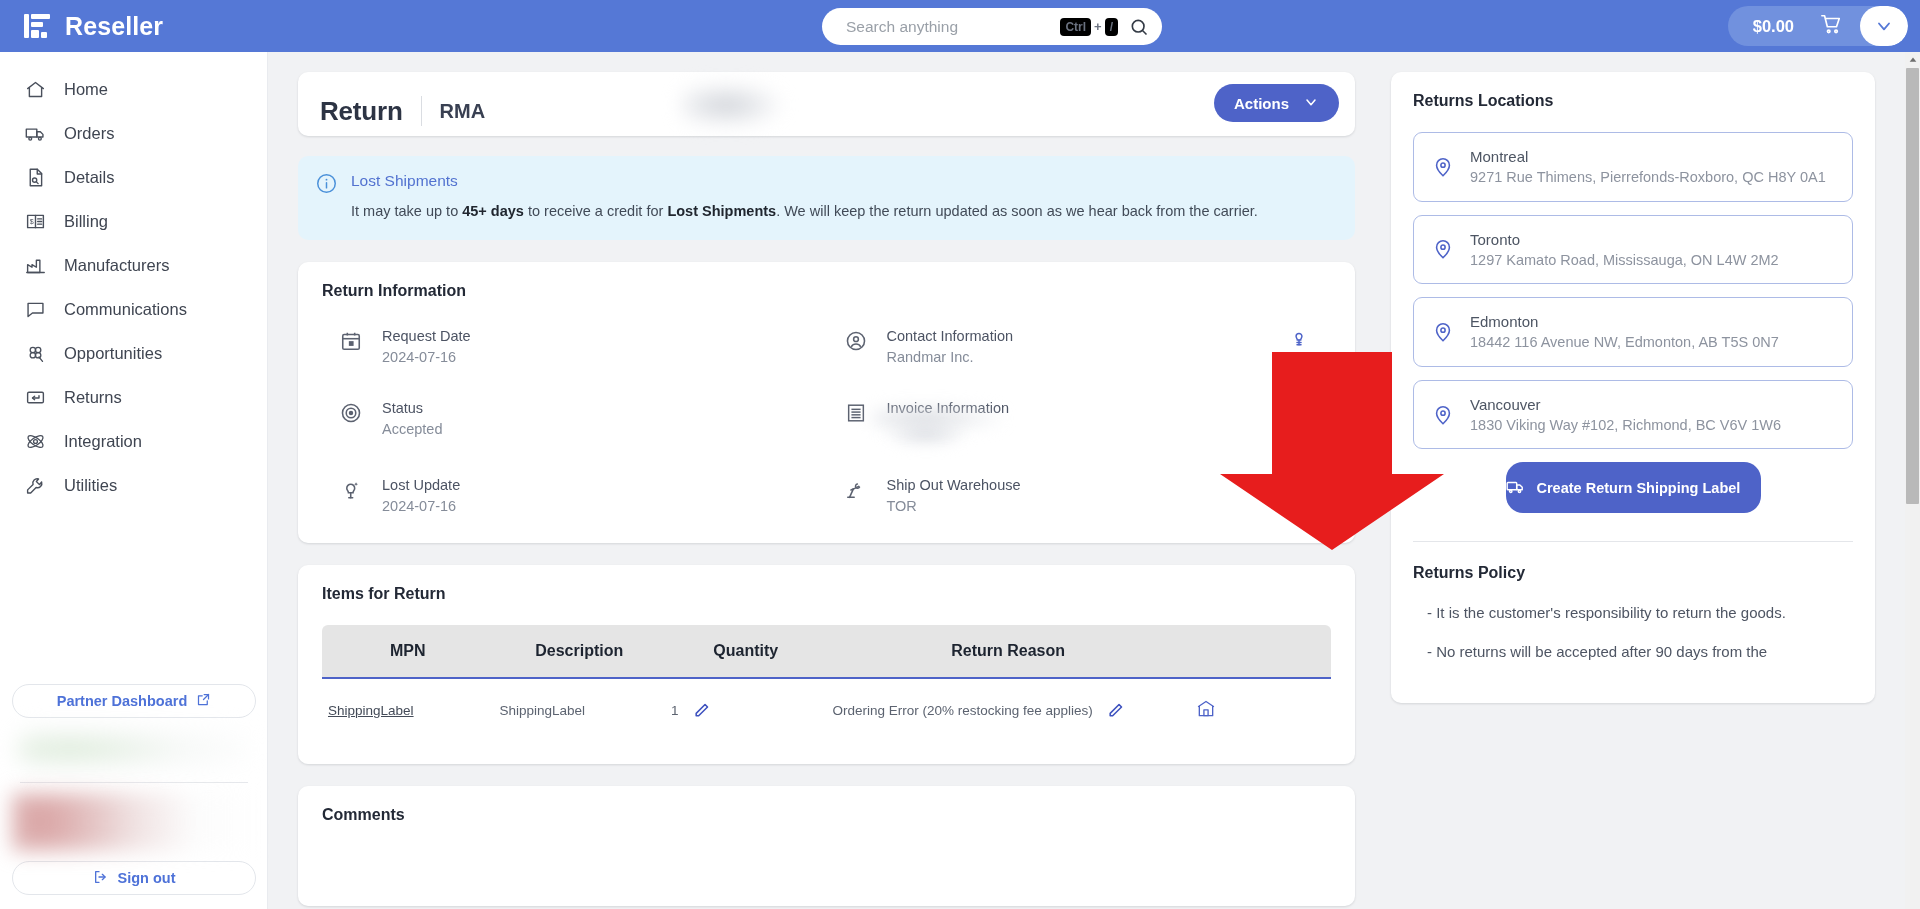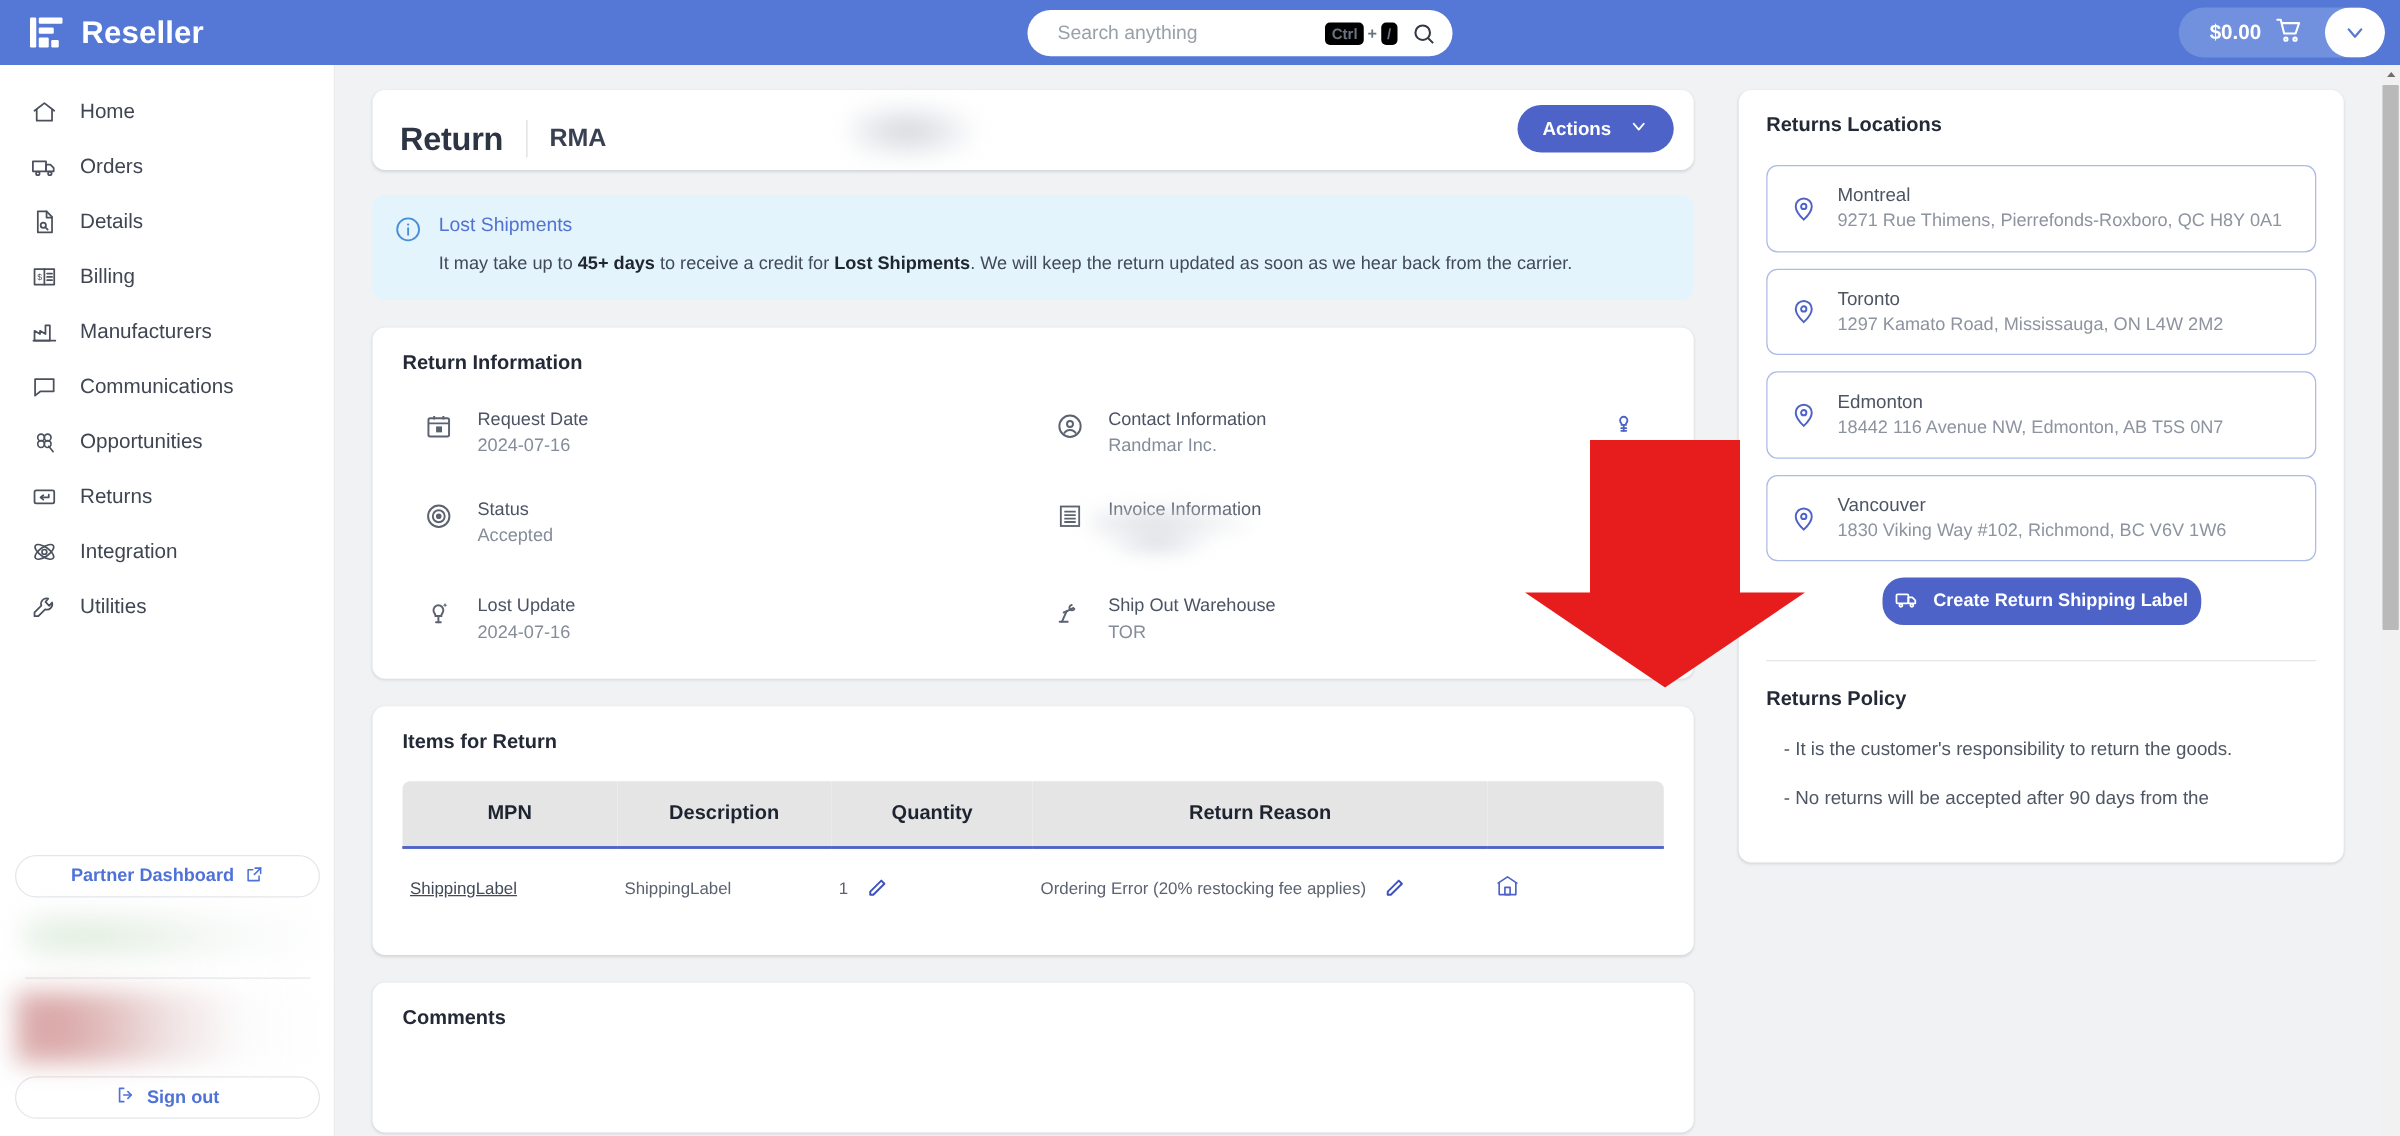--- a/index.html
+++ b/index.html
@@ -48,21 +48,21 @@
     width: 22px; height: 22px; display: flex; align-items: center; justify-content: center;
     cursor: pointer; background: none; border: none;
   }
 
   .cart-pill {
     position: absolute; right: 12px; top: 6px;
     height: 40px; display: flex; align-items: center;
     background: #7191de; border-radius: 20px; overflow: hidden;
   }
   .cart-left {
-    display: flex; align-items: center; gap: 11px;
+    display: flex; align-items: center; gap: 26px;
     padding: 0 18px 0 25px; height: 40px; cursor: pointer;
   }
   .cart-amount { color: #fff; font-size: 16.5px; font-weight: 700; }
   .cart-caret {
     width: 48px; height: 40px; background: #ffffff;
     border-radius: 20px;
     display: flex; align-items: center; justify-content: center; cursor: pointer;
   }
 
   
@@ -200,23 +200,23 @@
   .right-card { padding: 20px 22px 24px; position: relative; }
   .loc-item {
     border: 1px solid #adbbe6; border-radius: 9px;
     display: flex; align-items: center; gap: 16px;
     padding: 13px 16px 13px 18px; margin-bottom: 13px; cursor: pointer;
   }
   .loc-pin { width: 22px; height: 22px; flex: none; color: #4e63c8; }
   .loc-name { font-size: 15px; color: #4d5563; line-height: 1.4; }
   .loc-addr { font-size: 14.5px; color: #8d939f; line-height: 1.42; }
   .ship-label-btn {
-    display: flex; align-items: center; justify-content: center; gap: 12px;
+    display: flex; align-items: center; gap: 12px;
     width: 255px; margin: 11px auto 0;
-    height: 38px; background: #4e63c8; border: none; border-radius: 17px;
+    height: 51px; background: #4e63c8; border: none; border-radius: 17px;
     color: #fff; font-size: 14.5px; font-weight: 700; cursor: pointer;
     font-family: "Liberation Sans", sans-serif;
   }
   .policy-divider { height: 1px; background: #e4e6ea; margin: 28px 0 22px; }
   .policy-title { font-size: 16px; font-weight: 700; color: #232936; margin-bottom: 20px; }
   .policy-line { font-size: 15px; color: #4e5563; line-height: 1.5; padding-left: 14px; margin-bottom: 16px; }
 
   
   .red-arrow {
     position: absolute; left: 1220px; top: 352px;

